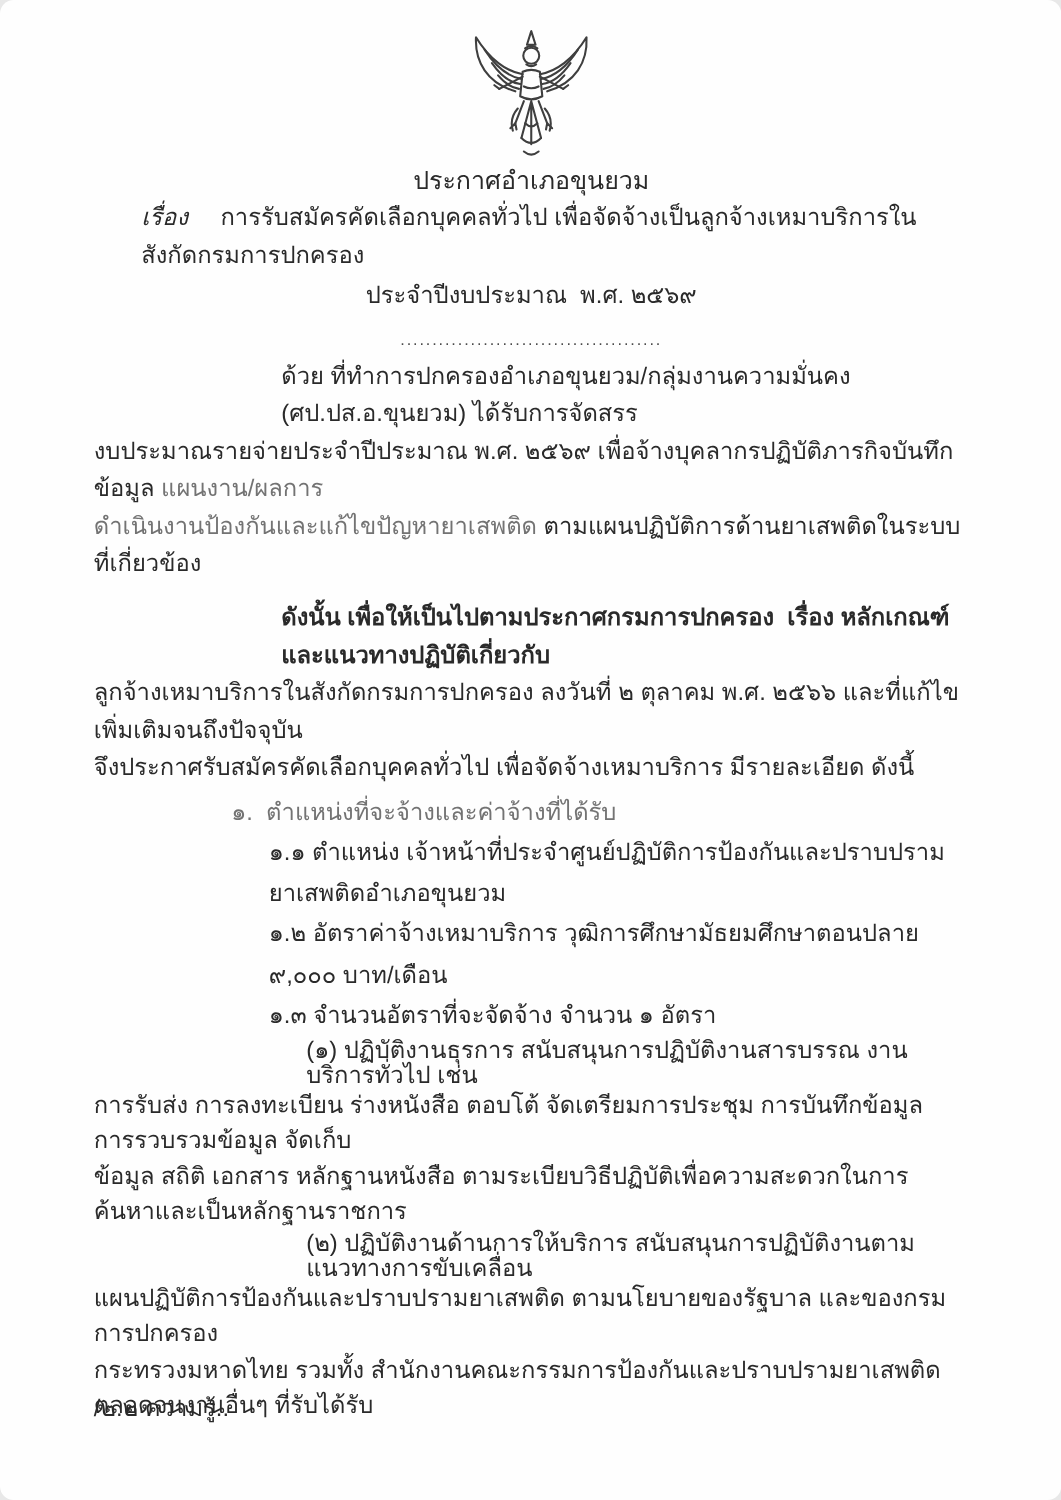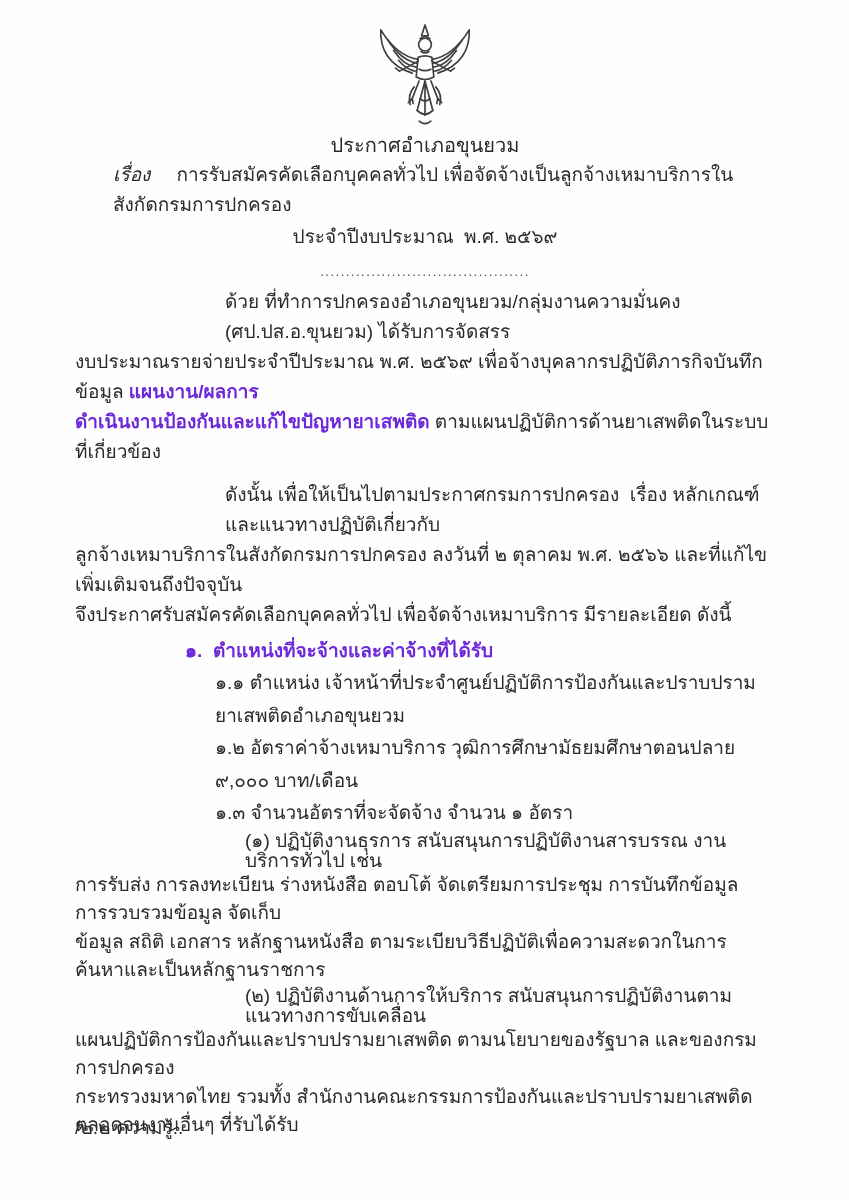--- a/index.html
+++ b/index.html
@@ -6,42 +6,43 @@
   .page{
     position:relative;
     width:849px;height:1200px;
     margin:0 auto;
     background:#fefefe;
     color:#2a2a2a;
     font-family:"Liberation Sans","DejaVu Sans",sans-serif;
     font-size:19px;
     overflow:hidden;
     box-sizing:border-box;
+    border-radius:11px;
   }
   .emblem-wrap{
     position:absolute;top:22px;left:0;width:849px;
     display:flex;justify-content:center;
   }
   .doc-body{
     position:absolute;top:130px;left:75px;width:700px;
   }
   .line{
     white-space:pre-wrap;
     line-height:30px;
     min-height:30px;
   }
-  .line b{font-weight:700;color:#6d28d9;}
+  .line b{font-weight:400;color:#737373;}
   
   .title-center{text-align:center;font-size:20px;}
   .subject{padding-left:38px;}
   .subject .subject-label{margin-right:26px;font-style:italic;}
   .title-year{text-align:center;margin-top:2px;}
   .dots{text-align:center;letter-spacing:1.5px;font-size:13px;color:#4a4a4a;margin-top:8px;line-height:24px;min-height:24px;}
   .body-first{padding-left:150px;margin-top:3px;}
-  .body-new{padding-left:150px;margin-top:13px;}
+  .body-new{padding-left:150px;margin-top:13px;font-weight:bold;}
   .body{padding-left:0;}
   .sec-head{padding-left:110px;font-weight:700;color:#1d1d1d;margin-top:5px;line-height:32px;}
   .item{padding-left:140px;line-height:32.5px;min-height:32.5px;}
   .subitem{padding-left:170px;line-height:20px;min-height:29px;margin-top:1px;}
   .cont{padding-left:0;line-height:28.5px;min-height:28.5px;}
   .footer-line{
     position:absolute;top:1113px;left:75px;width:700px;
     text-align:left;line-height:30px;
   }
   svg.garuda{stroke:#3f3f3f;stroke-width:1.7;fill:none;stroke-linecap:round;stroke-linejoin:round;}

